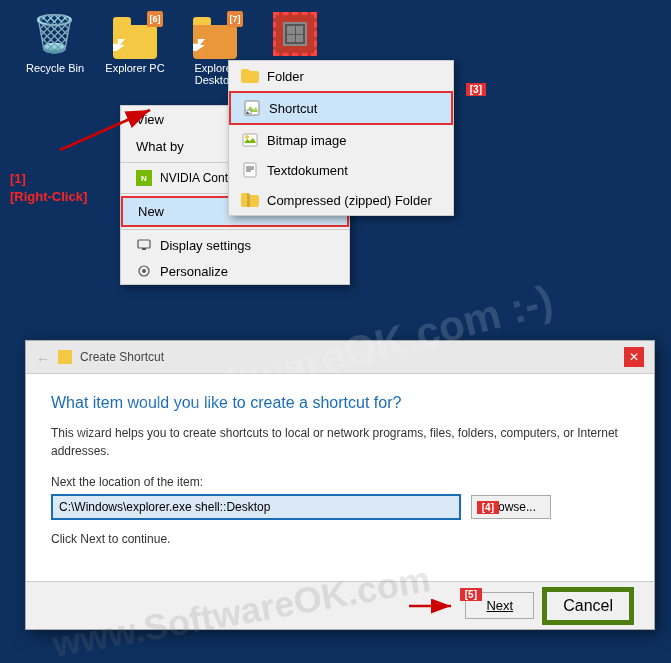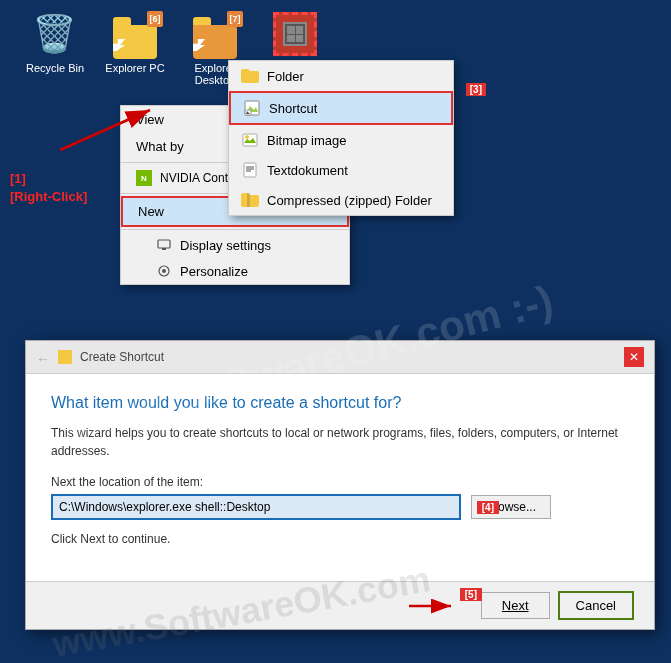--- a/index.html
+++ b/index.html
@@ -155,21 +155,20 @@
       font-weight: bold;
     }
 
     .display-settings-item, .personalize-item {
       display: flex;
       align-items: center;
       padding: 5px 15px;
       font-size: 13px;
       color: #000;
       cursor: pointer;
-      margin-left: 20px;
     }
 
     .settings-icon-sm {
       width: 16px;
       height: 16px;
       margin-right: 8px;
       display: flex;
       align-items: center;
       justify-content: center;
     }
@@ -349,22 +348,22 @@
       background: #f0f0f0;
       border: 1px solid #aaa;
       font-size: 13px;
       cursor: pointer;
       text-decoration: underline;
     }
 
     .cancel-btn {
       padding: 5px 16px;
       background: #f0f0f0;
-      border: 2px solid #4d7c0f;
-      font-size: 13px;
+      border: 5px solid #4d7c0f;
+      font-size: 16px;
       cursor: pointer;
       text-align: right;
     }
 
     .annotation-num {
       position: absolute;
       background: #e03030;
       color: white;
       font-size: 10px;
       font-weight: bold;

